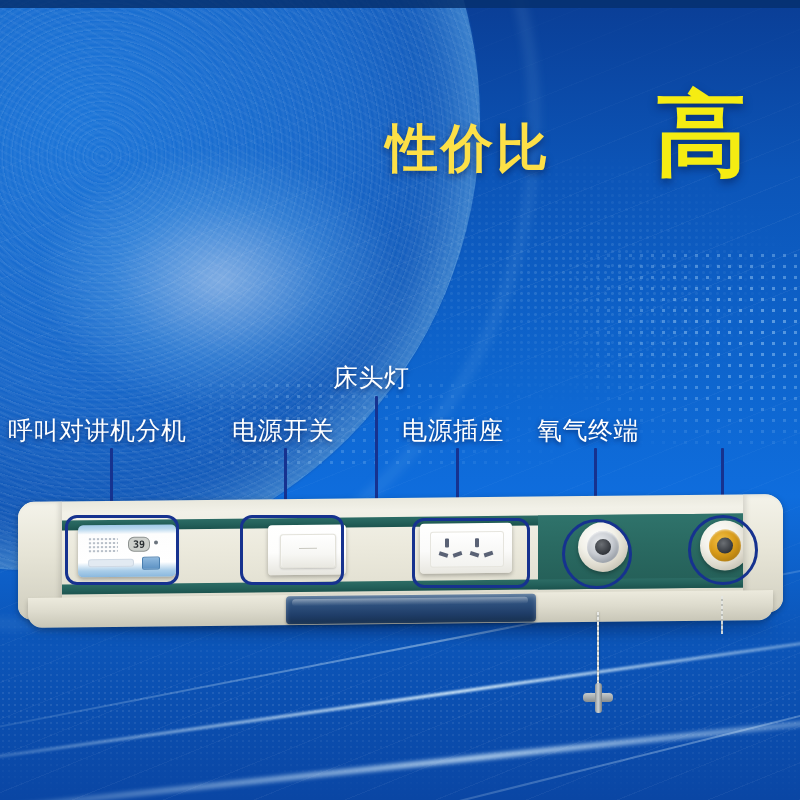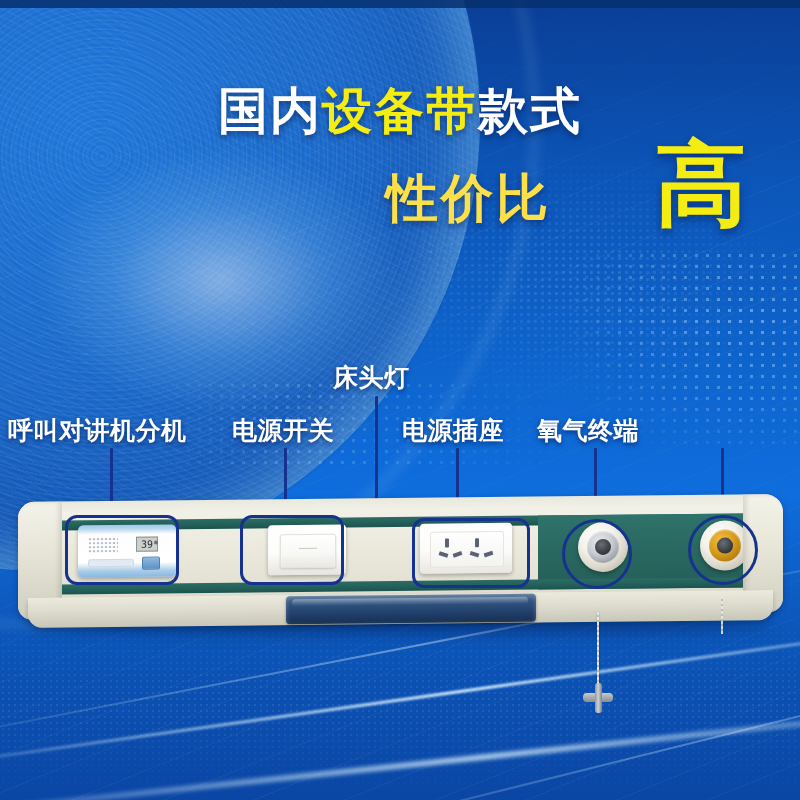--- a/index.html
+++ b/index.html
@@ -76,21 +76,21 @@
   .hl-line1{font-size:50px;font-weight:bold;letter-spacing:2px;line-height:1;
     color:#ffffff;text-shadow:0 3px 6px rgba(0,20,70,.55);}
   .hl-line1 .accent{color:#f5ec12;}
   .hl-line2{position:relative;margin-top:26px;height:80px;}
   .hl-sub{position:absolute;left:370px;top:2px;font-size:52px;font-weight:bold;color:#fde047;
     text-shadow:0 3px 7px rgba(0,20,70,.55);letter-spacing:3px;margin-left:16px;}
   .hl-big{position:absolute;left:655px;top:-24px;font-size:92px;font-weight:bold;color:#f5ec12;line-height:1;
     text-shadow:0 4px 9px rgba(0,20,70,.5);}
 
   
-  .label{position:absolute;font-weight:bold;color:#ffffff;white-space:nowrap;
+  .label{position:absolute;font-weight:normal;color:#ffffff;white-space:nowrap;
     text-shadow:0 2px 5px rgba(2,28,86,.75);font-size:25px;letter-spacing:.5px;}
   .lead{position:absolute;width:3px;background:#16328f;border-radius:1px;}
 
   
   .panel-wrap{position:absolute;left:18px;top:498px;width:765px;height:132px;}
   .panel-shadow{position:absolute;left:8px;top:120px;width:748px;height:16px;border-radius:50%;
     background:rgba(3,30,85,.45);filter:blur(7px);}
   .panel{position:absolute;left:0;top:0;width:765px;height:118px;border-radius:16px 18px 14px 14px;
     background:linear-gradient(180deg,#e9e8dd 0%,#f2f1e8 10%,#eceadd 40%,#e3e1d3 72%,#d7d5c6 100%);
     box-shadow:0 2px 6px rgba(0,0,0,.28);
@@ -118,24 +118,24 @@
   .lamp-gloss{position:absolute;left:6px;top:3px;right:8px;height:7px;border-radius:4px;
     background:linear-gradient(180deg,rgba(255,255,255,.35),rgba(255,255,255,0));}
 
   
   .intercom{position:absolute;left:60px;top:24px;width:98px;height:52px;border-radius:5px;
     background:linear-gradient(180deg,#9fc8e8 0%,#b9d8ef 8%,#fdfdfd 18%,#ffffff 72%,#a9cde9 88%,#8ab8de 100%);
     box-shadow:0 2px 4px rgba(0,0,0,.3);}
   .ic-grille{position:absolute;left:10px;top:12px;width:30px;height:16px;opacity:.5;
     background-image:radial-gradient(circle, #5e6f85 .9px, rgba(0,0,0,0) 1.1px);
     background-size:4px 4px;border-radius:3px;}
-  .ic-lcd{position:absolute;left:50px;top:12px;width:20px;height:13px;border-radius:0;
+  .ic-lcd{position:absolute;left:50px;top:12px;width:20px;height:13px;border-radius:6px;
     background:#cdd0cc;border:1px solid #8d9290;
-    font-size:10px;font-weight:normal;color:#2a2f33;line-height:13px;text-align:center;
-    font-family:"DejaVu Sans Mono",monospace;margin-left:8px;}
+    font-size:10px;font-weight:bold;color:#2a2f33;line-height:13px;text-align:center;
+    font-family:"DejaVu Sans Mono",monospace;}
   .ic-dot{position:absolute;left:76px;top:16px;width:4px;height:4px;border-radius:50%;background:#6a737d;}
   .ic-bar{position:absolute;left:10px;top:34px;width:44px;height:6px;border-radius:3px;background:#e2eaf2;border:1px solid #cfd9e4;}
   .ic-btn{position:absolute;left:64px;top:32px;width:16px;height:11px;border-radius:2px;
     background:linear-gradient(180deg,#8fb9de,#5d92c4);border:1px solid #4a7fb0;}
 
   
   .switch{position:absolute;left:250px;top:26px;width:78px;height:50px;border-radius:4px;
     background:linear-gradient(180deg,#ffffff 0%,#fdfdfc 55%,#e6e5de 100%);
     box-shadow:0 2px 4px rgba(0,0,0,.28);}
   .switch-rocker{position:absolute;left:12px;top:9px;width:54px;height:32px;border-radius:3px;
@@ -199,21 +199,20 @@
   <div class="streak-big sb1"></div>
   <div class="streak-big sb2"></div>
   <div class="streak-big sb4"></div>
   <div class="world-faint"></div>
   <div class="dots"></div>
   <div class="dots2"></div>
   <div class="map-faint"></div>
   <div class="bg-top-dark"></div>
 
   <div class="headline">
-    <div class="hl-line1"><span>国内</span><span class="accent">设备带</span><span>款式</span></div>
     <div class="hl-line2">
       <div class="hl-sub">性价比</div>
       <div class="hl-big">高</div>
     </div>
   </div>
 
   <div class="label" style="left:232px;top:414px;">电源开关</div>
   <div class="label" style="left:8px;top:414px;">呼叫对讲机分机</div>
   <div class="label" style="left:333px;top:361px;">床头灯</div>
   <div class="label" style="left:537px;top:414px;">氧气终端</div>

